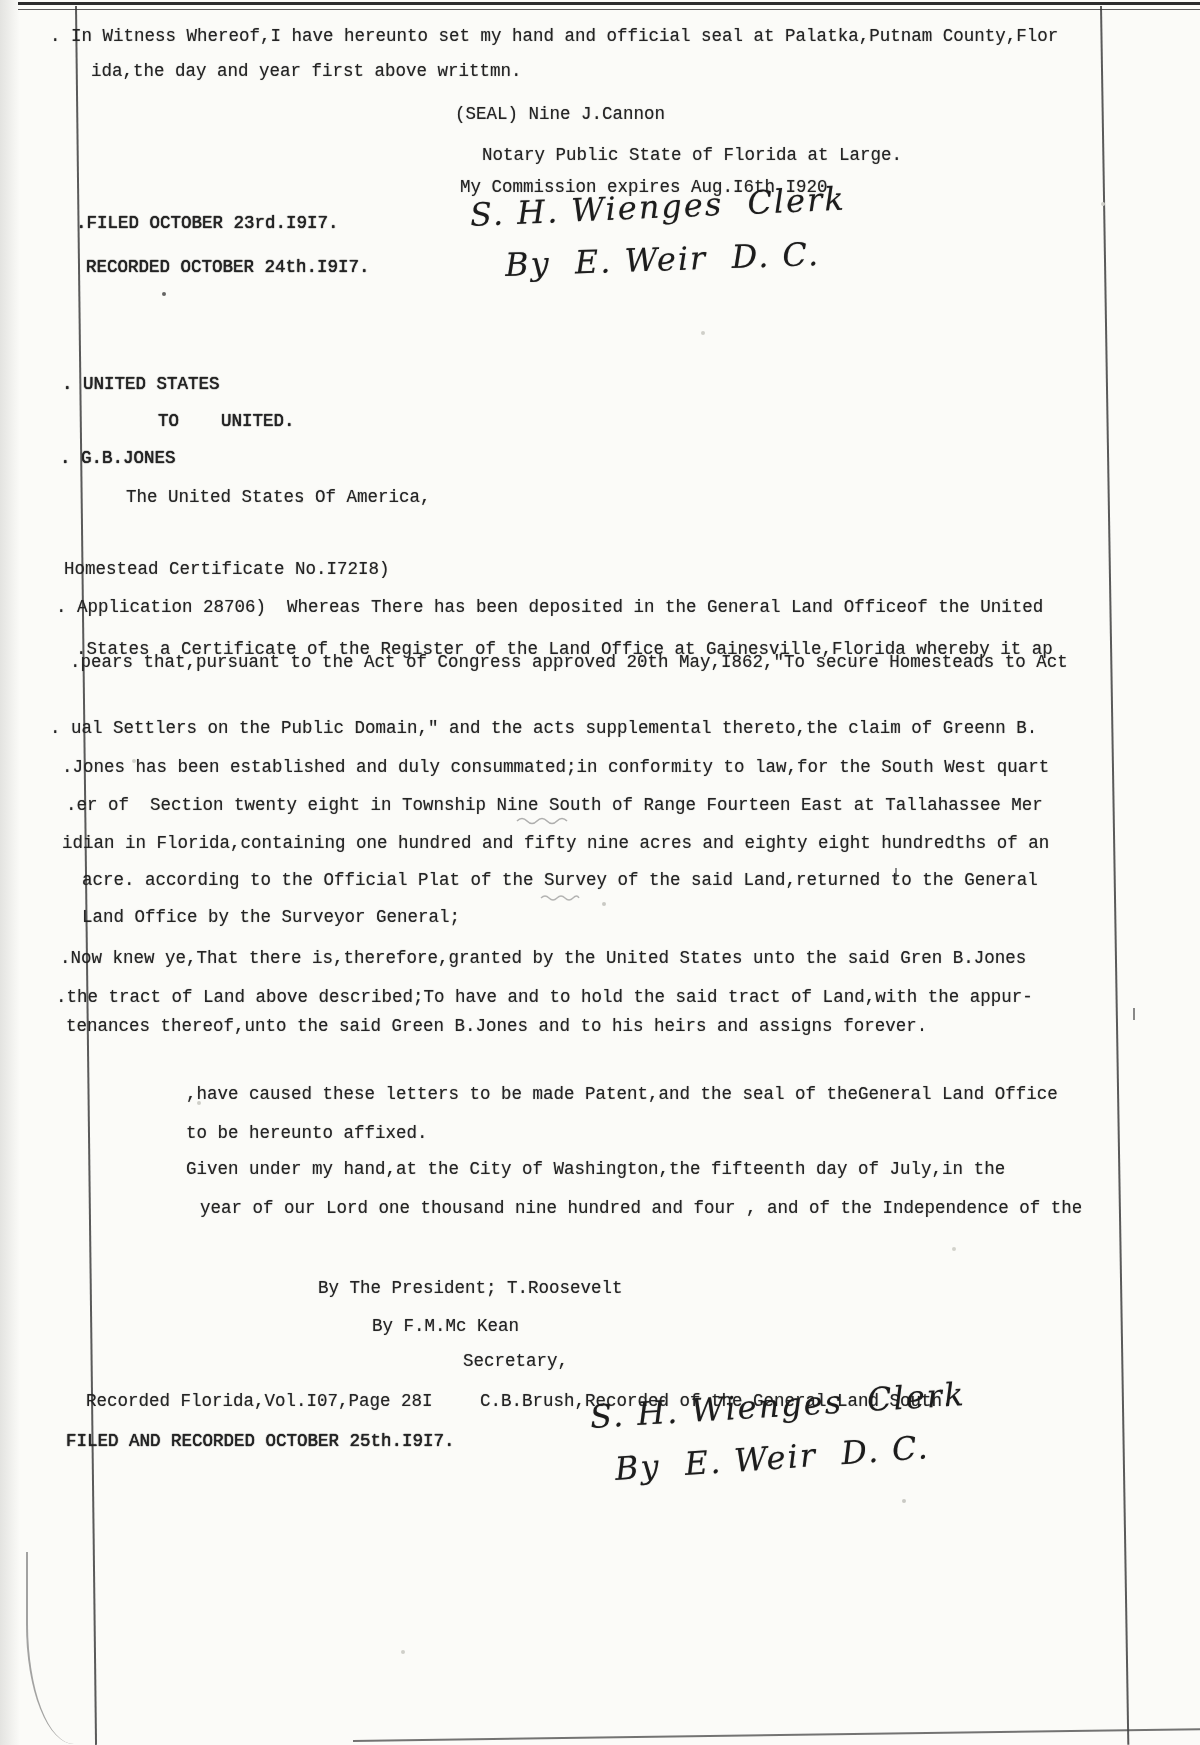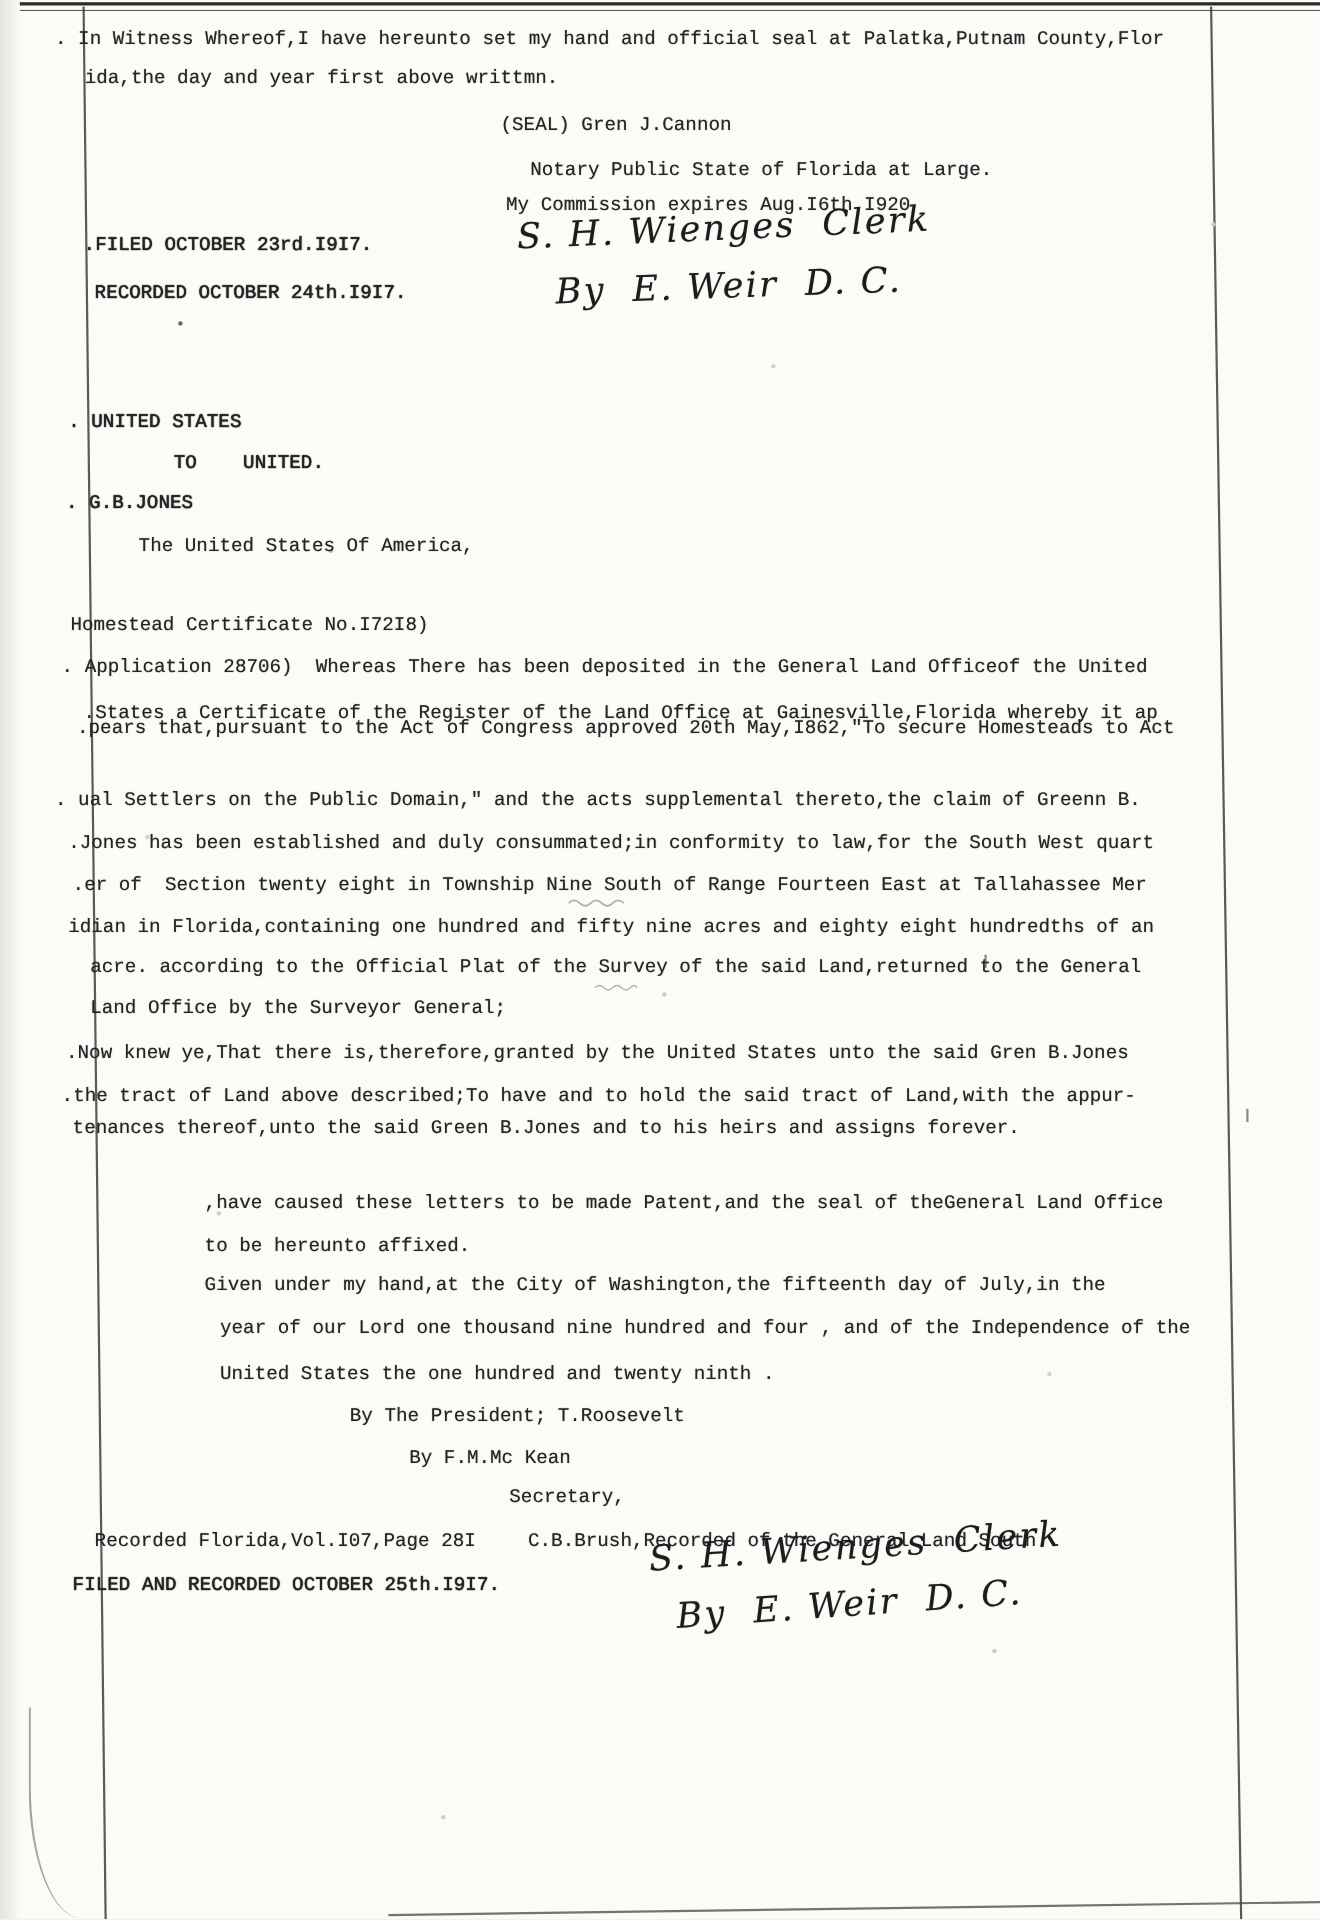--- a/index.html
+++ b/index.html
@@ -67,22 +67,22 @@
   <div class="edge-left"></div>
   <div class="rule" style="left:18px;top:2px;width:1182px;height:3px"></div>
   <div class="rule soft" style="left:18px;top:9px;width:1182px;height:1px"></div>
   <div class="vline" style="left:75px;top:6px;height:1739px;transform:rotate(-0.66deg)"></div>
   <div class="vline" style="left:1100px;top:6px;height:1739px;transform:rotate(-0.9deg)"></div>
   <div class="diag" style="left:353px;top:1740px;width:850px;transform:rotate(-0.8deg)"></div>
   <div class="curl"></div>
   <div class="specks"></div>
 
   <div class="tl" style="top:25px;left:50px">. In Witness Whereof,I have hereunto set my hand and official seal at Palatka,Putnam County,Flor</div>
-  <div class="tl" style="top:60px;left:77px">ida,the day and year first above writtmn.</div>
-  <div class="tl" style="top:103px;left:455px">(SEAL) Gren J.Cannon</div>
+  <div class="tl" style="top:60px;left:91px">ida,the day and year first above writtmn.</div>
+  <div class="tl" style="top:103px;left:455px">(SEAL) Nine J.Cannon</div>
   <div class="tl" style="top:144px;left:482px">Notary Public State of Florida at Large.</div>
   <div class="tl" style="top:176px;left:460px">My Commission expires Aug.I6th I920</div>
 
   <div class="tl dark" style="top:212px;left:76px">.FILED OCTOBER 23rd.I9I7.</div>
   <div class="tl dark" style="top:256px;left:86px">RECORDED OCTOBER 24th.I9I7.</div>
   <div class="dot" style="left:162px;top:292px"></div>
 
   <div class="script" style="top:196px;left:470px;transform:rotate(-2.5deg)">S. H. Wienges  Clerk</div>
   <div class="script" style="top:246px;left:505px;transform:rotate(-2deg)">By  E. Weir  D. C.</div>
 
@@ -103,21 +103,20 @@
   <div class="tl" style="top:869px;left:82px">acre. according to the Official Plat of the Survey of the said Land,returned to the General</div>
   <div class="tl" style="top:906px;left:82px">Land Office by the Surveyor General;</div>
   <div class="tl" style="top:947px;left:60px">.Now knew ye,That there is,therefore,granted by the United States unto the said Gren B.Jones</div>
   <div class="tl" style="top:986px;left:56px">.the tract of Land above described;To have and to hold the said tract of Land,with the appur-</div>
   <div class="tl" style="top:1015px;left:66px">tenances thereof,unto the said Green B.Jones and to his heirs and assigns forever.</div>
 
   <div class="tl" style="top:1083px;left:186px">,have caused these letters to be made Patent,and the seal of theGeneral Land Office</div>
   <div class="tl" style="top:1122px;left:186px">to be hereunto affixed.</div>
   <div class="tl" style="top:1158px;left:186px">Given under my hand,at the City of Washington,the fifteenth day of July,in the</div>
   <div class="tl" style="top:1197px;left:200px">year of our Lord one thousand nine hundred and four , and of the Independence of the</div>
-  <div class="tl" style="top:1239px;left:200px">United States the one hundred and twenty ninth .</div>
 
   <div class="tl" style="top:1277px;left:318px">By The President; T.Roosevelt</div>
   <div class="tl" style="top:1315px;left:372px">By F.M.Mc Kean</div>
   <div class="tl" style="top:1350px;left:463px">Secretary,</div>
 
   <div class="tl" style="top:1390px;left:86px">Recorded Florida,Vol.I07,Page 28I</div>
   <div class="tl" style="top:1390px;left:480px">C.B.Brush,Recorded of the General Land South.</div>
   <div class="tl dark" style="top:1430px;left:66px">FILED AND RECORDED OCTOBER 25th.I9I7.</div>
 
   <div class="script" style="top:1398px;left:590px;transform:rotate(-3.5deg)">S. H. Wienges  Clerk</div>

